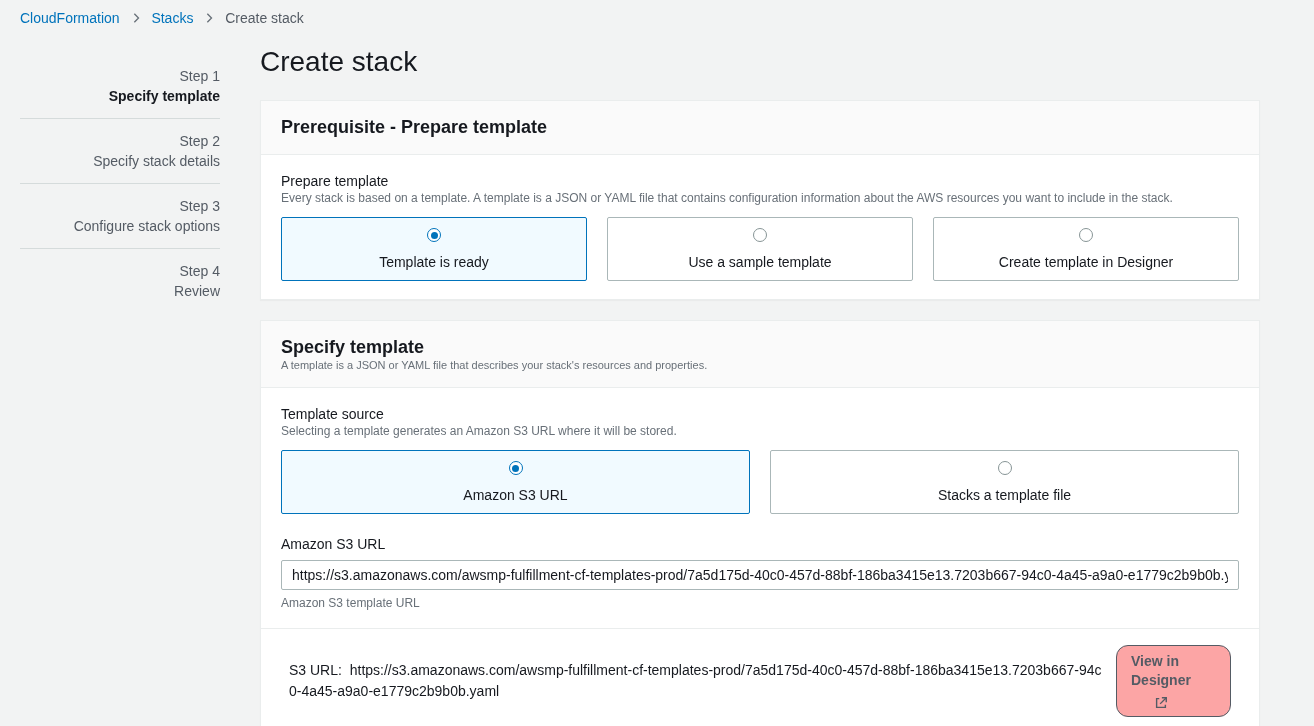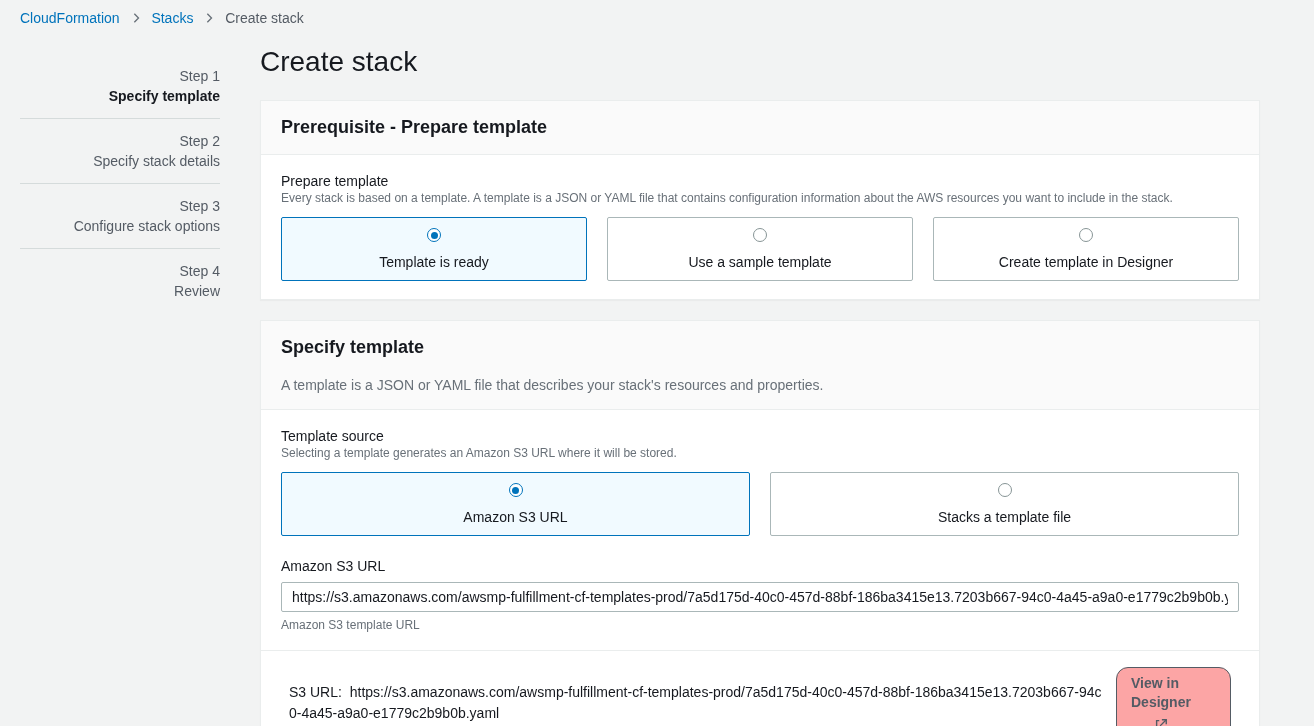--- a/index.html
+++ b/index.html
@@ -40,21 +40,21 @@
   border: 1px solid #eaeded;
   margin-bottom: 20px;
   box-shadow: 0 1px 1px rgba(0,0,0,.03);
 }
 .panel-header {
   padding: 16px 20px;
   border-bottom: 1px solid #eaeded;
   background: #fafafa;
 }
 .panel-header h2 { font-size: 18px; font-weight: 700; color: #16191f; }
-.panel-header .desc { font-size: 14px; color: #687078; margin-top: 19px; }
+.panel-header .desc { font-size: 11px; color: #687078; margin-top: 1px; }
 .panel-body { padding: 18px 20px; }
 .field-label { font-size: 14px; color: #16191f; margin-bottom: 2px; }
 .field-desc { font-size: 12px; color: #687078; margin-bottom: 12px; }
 .radio-row {
   display: flex;
   gap: 20px;
 }
 .radio-row.three .radio-tile { flex: 1; }
 .radio-row.two .radio-tile { flex: 1; }
 .radio-tile {

